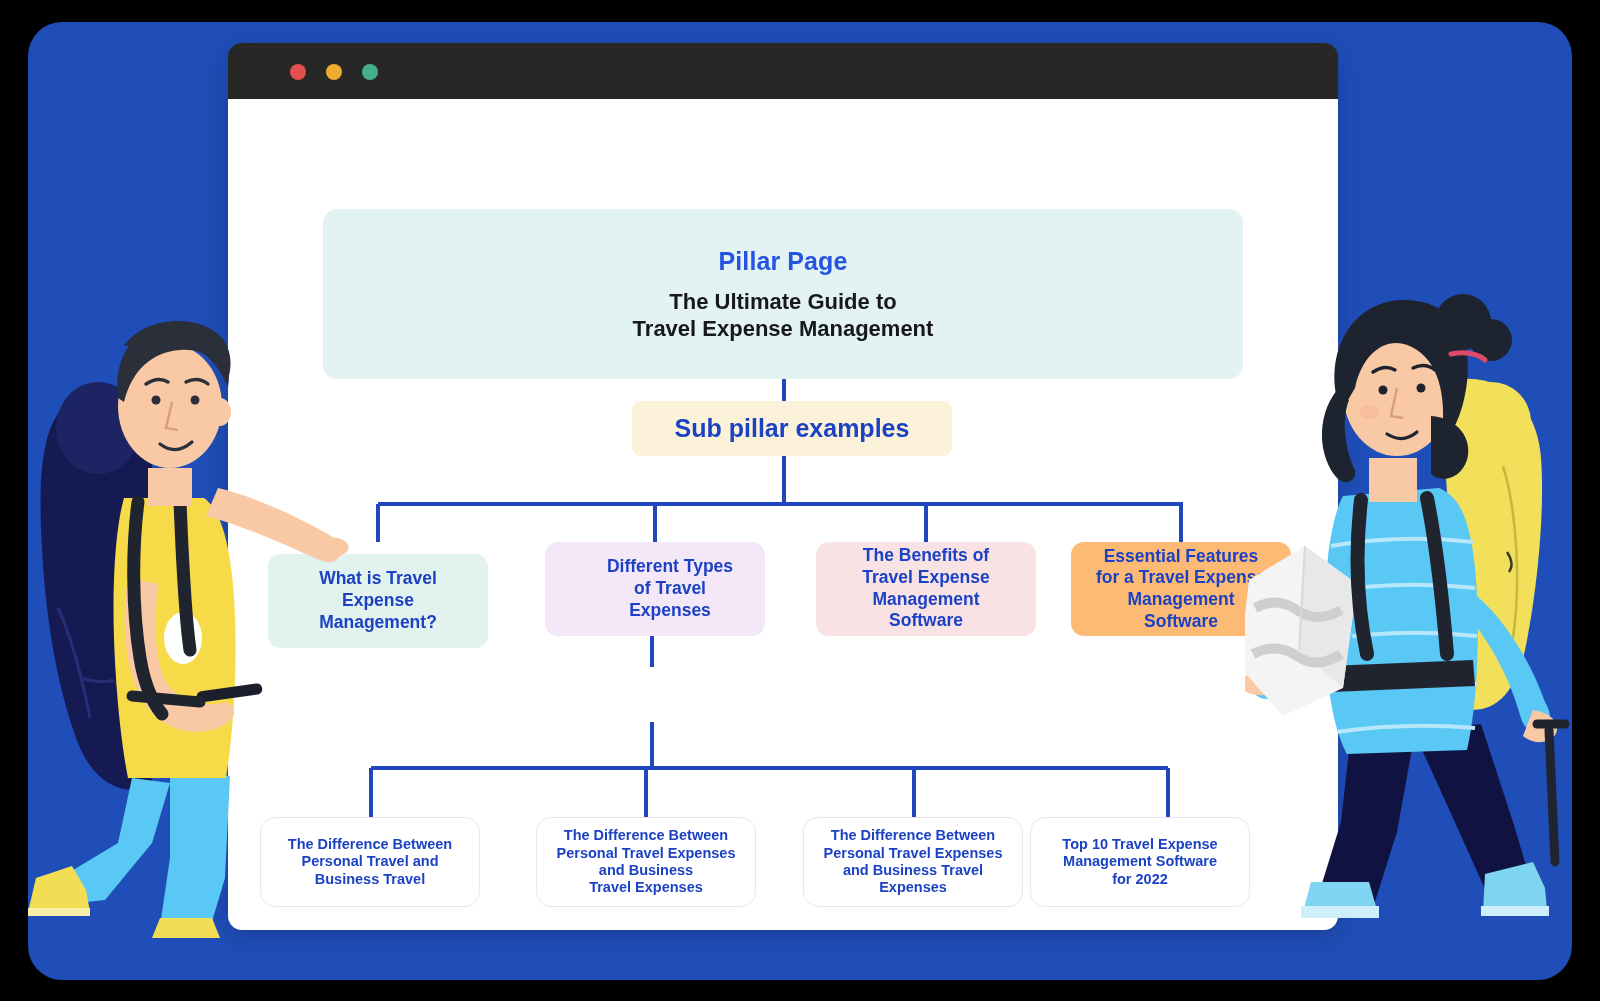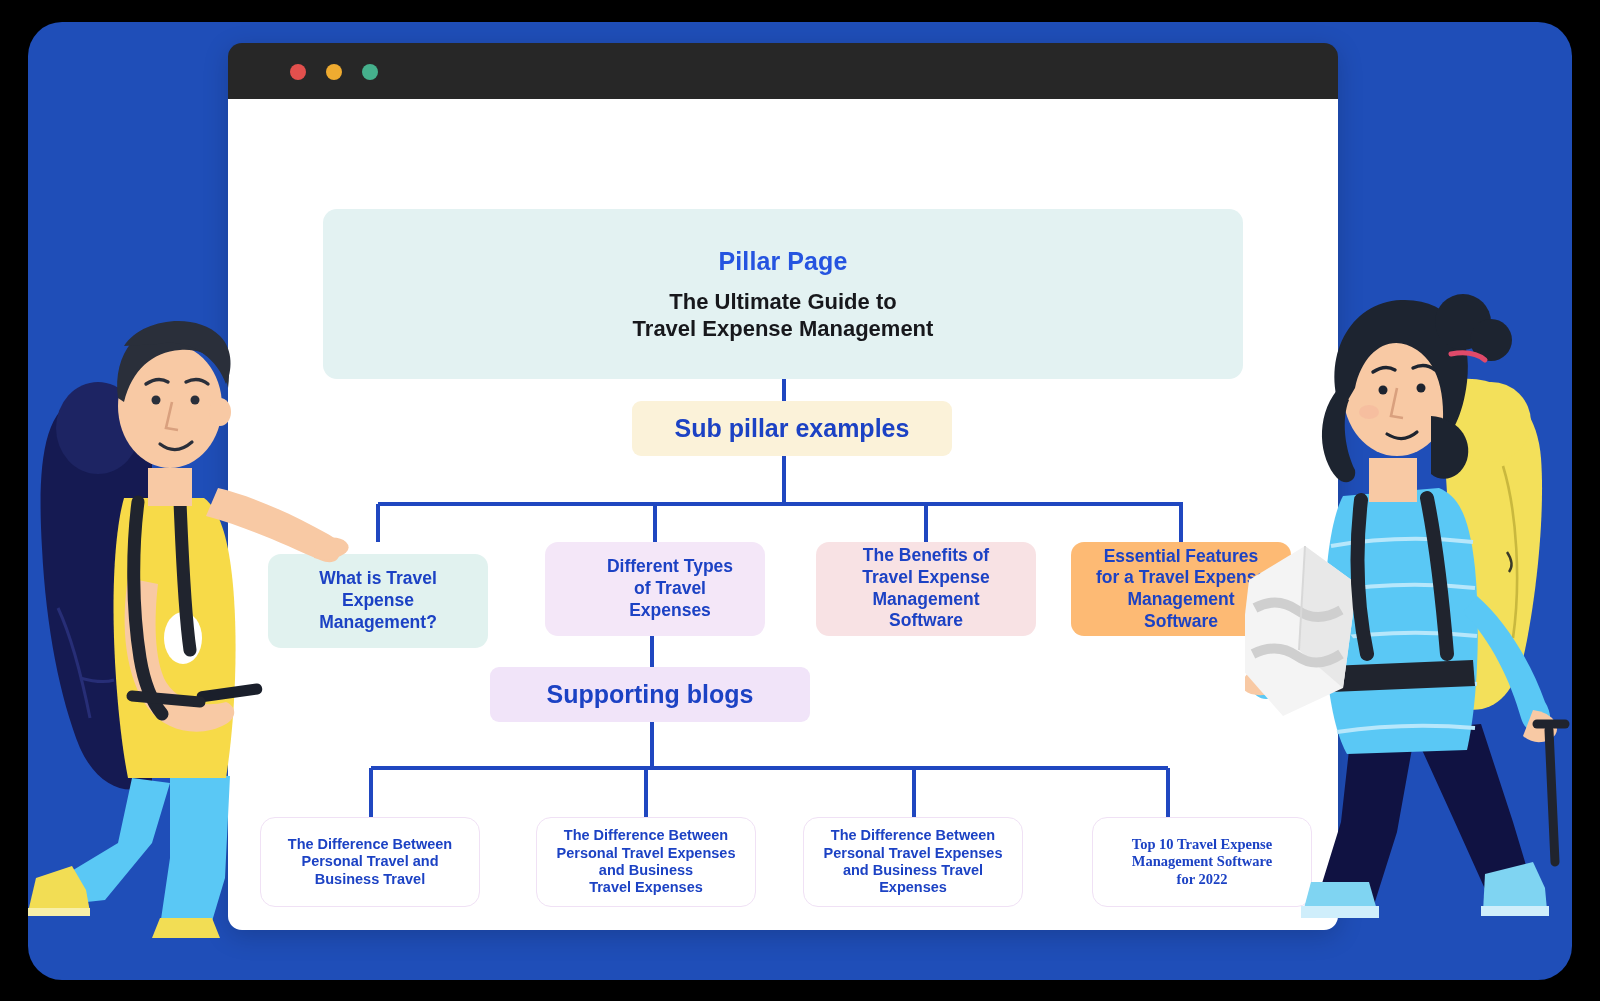--- a/index.html
+++ b/index.html
@@ -124,21 +124,21 @@
     background: #ffffff;
     border: 1.6px solid #f0e1f5;
     font-size: 14.5px; font-weight: 700;
     padding: 4px 8px;
     white-space: pre-line;
     line-height: 1.2;
   }
   #node-l3-0 { left: 32px;  top: 718px; }
   #node-l3-1 { left: 308px; top: 718px; }
   #node-l3-2 { left: 575px; top: 718px; }
-  #node-l3-3 { left: 864px; top: 718px; font-family: Liberation Serif, serif; }
+  #node-l3-3 { left: 802px; top: 718px; }
 
   
   #connectors { position: absolute; left: 0; top: 0; width: 1110px; height: 831px; z-index: 1; }
 
   
   #char-left  { position: absolute; left: 20px;  top: 278px; width: 330px; height: 660px; z-index: 6; }
   #char-right { position: absolute; left: 1245px; top: 262px; width: 340px; height: 680px; z-index: 6; }
 </style>
 </head>
 <body>
@@ -321,23 +321,20 @@
 Management
 Software</span>
         </div>
         <div class="node card-l2" id="node-l2-3">
           <span>Essential Features
 for a Travel Expense
 Management
 Software</span>
         </div>
 
-        <div class="node section-label" id="node-supporting">
-          <span>Supporting blogs</span>
-        </div>
 
         <div class="node card-l3" id="node-l3-0">
           <span>The Difference Between
 Personal Travel and
 Business Travel</span>
         </div>
         <div class="node card-l3" id="node-l3-1">
           <span>The Difference Between
 Personal Travel Expenses
 and Business

